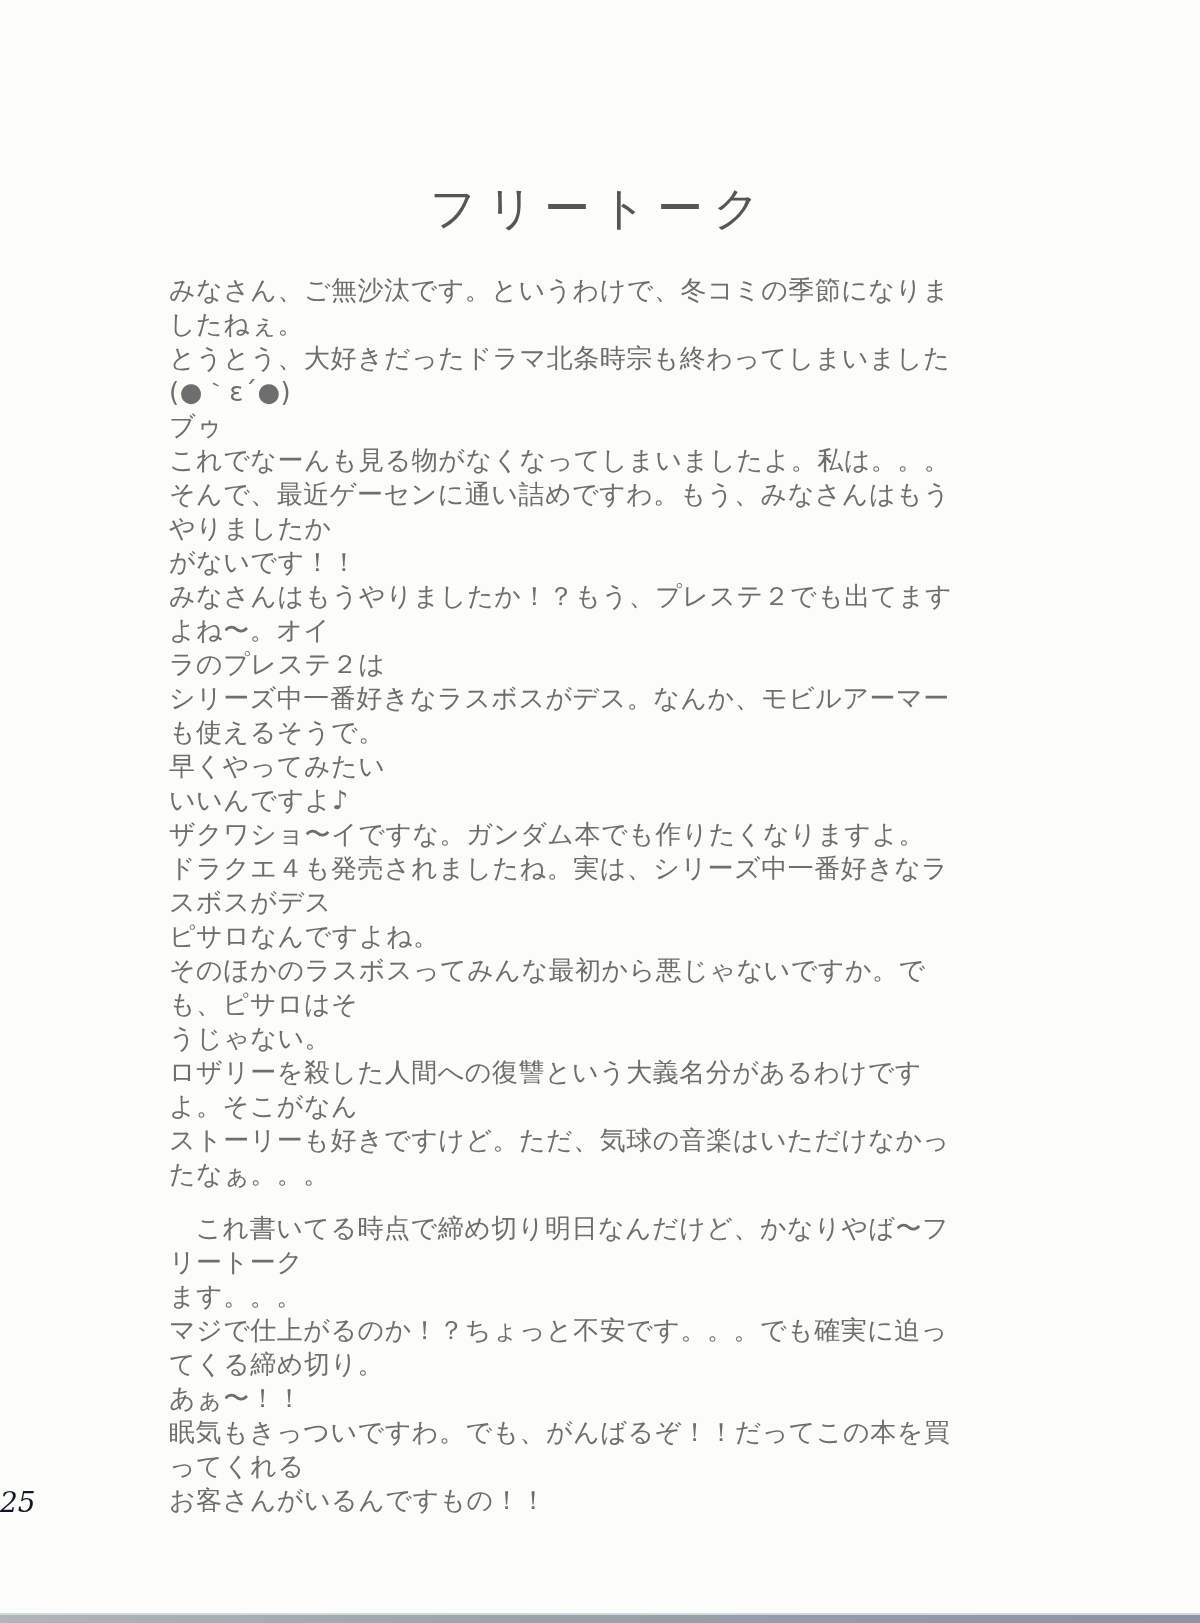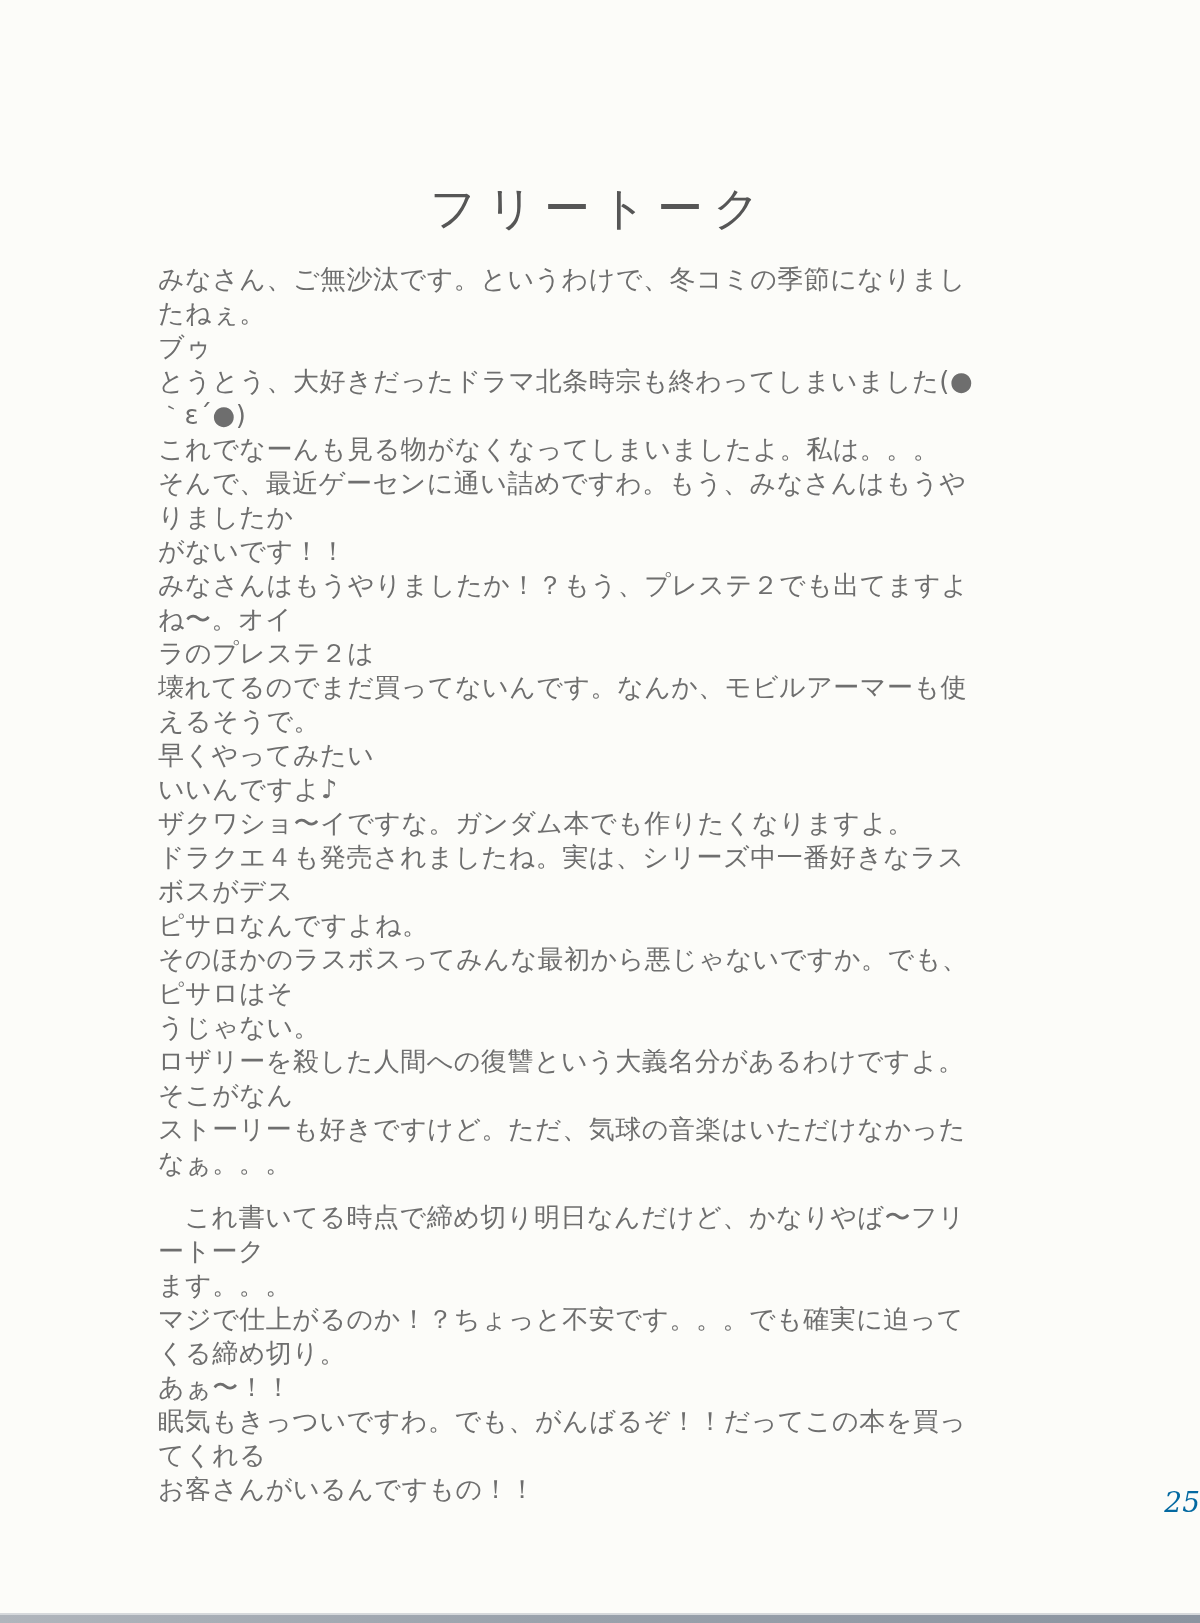--- a/index.html
+++ b/index.html
@@ -31,39 +31,39 @@
     position: absolute;
     top: 262px;
     left: 158px;
     width: 818px;
     font-size: 26px;
     line-height: 34px;
     color: #6e6e6e;
     letter-spacing: 0.5px;
   }
   .paragraph {
-    margin: 0;
+    margin: 11px;
   }
   .paragraph.second {
     margin-top: 20px;
   }
   .text-line {
     white-space: pre-wrap;
     min-height: 34px;
   }
   .page-number {
     position: absolute;
     top: 1486px;
     left: 0;
     width: 100%;
-    text-align: right;
+    text-align: left;
     font-family: "DejaVu Serif", serif;
     font-style: italic;
     font-size: 28px;
-    color: #0369a1;
+    color: #0f172a;
   }
   .bottom-scan-edge {
     position: absolute;
     bottom: 0;
     left: 0;
     width: 100%;
     height: 8px;
     background: linear-gradient(to right, #b0b5bc 0%, #9aa2ac 45%, #8b94a0 100%);
     border-top: 2px solid #d5d8db;
   }
@@ -72,28 +72,28 @@
 <body>
 
 <div class="page">
 
   <div class="title">フリートーク</div>
 
   <div class="body-text">
 
     <div class="paragraph first">
       <div class="text-line">みなさん、ご無沙汰です。というわけで、冬コミの季節になりましたねぇ。</div>
+      <div class="text-line">とうとう、大好きだったドラマ北条時宗も終わってしまいました(●｀ε´●)</div>
       <div class="text-line">ブゥ</div>
-      <div class="text-line">とうとう、大好きだったドラマ北条時宗も終わってしまいました(●｀ε´●)</div>
       <div class="text-line">これでなーんも見る物がなくなってしまいましたよ。私は。。。</div>
       <div class="text-line">そんで、最近ゲーセンに通い詰めですわ。もう、みなさんはもうやりましたか</div>
       <div class="text-line">がないです！！</div>
       <div class="text-line">みなさんはもうやりましたか！？もう、プレステ２でも出てますよね〜。オイ</div>
       <div class="text-line">ラのプレステ２は</div>
-      <div class="text-line">壊れてるのでまだ買ってないんです。なんか、モビルアーマーも使えるそうで。</div>
+      <div class="text-line">シリーズ中一番好きなラスボスがデス。なんか、モビルアーマーも使えるそうで。</div>
       <div class="text-line">早くやってみたい</div>
       <div class="text-line">いいんですよ♪</div>
       <div class="text-line">ザクワショ〜イですな。ガンダム本でも作りたくなりますよ。</div>
       <div class="text-line">ドラクエ４も発売されましたね。実は、シリーズ中一番好きなラスボスがデス</div>
       <div class="text-line">ピサロなんですよね。</div>
       <div class="text-line">そのほかのラスボスってみんな最初から悪じゃないですか。でも、ピサロはそ</div>
       <div class="text-line">うじゃない。</div>
       <div class="text-line">ロザリーを殺した人間への復讐という大義名分があるわけですよ。そこがなん</div>
       <div class="text-line">ストーリーも好きですけど。ただ、気球の音楽はいただけなかったなぁ。。。</div>
     </div>

